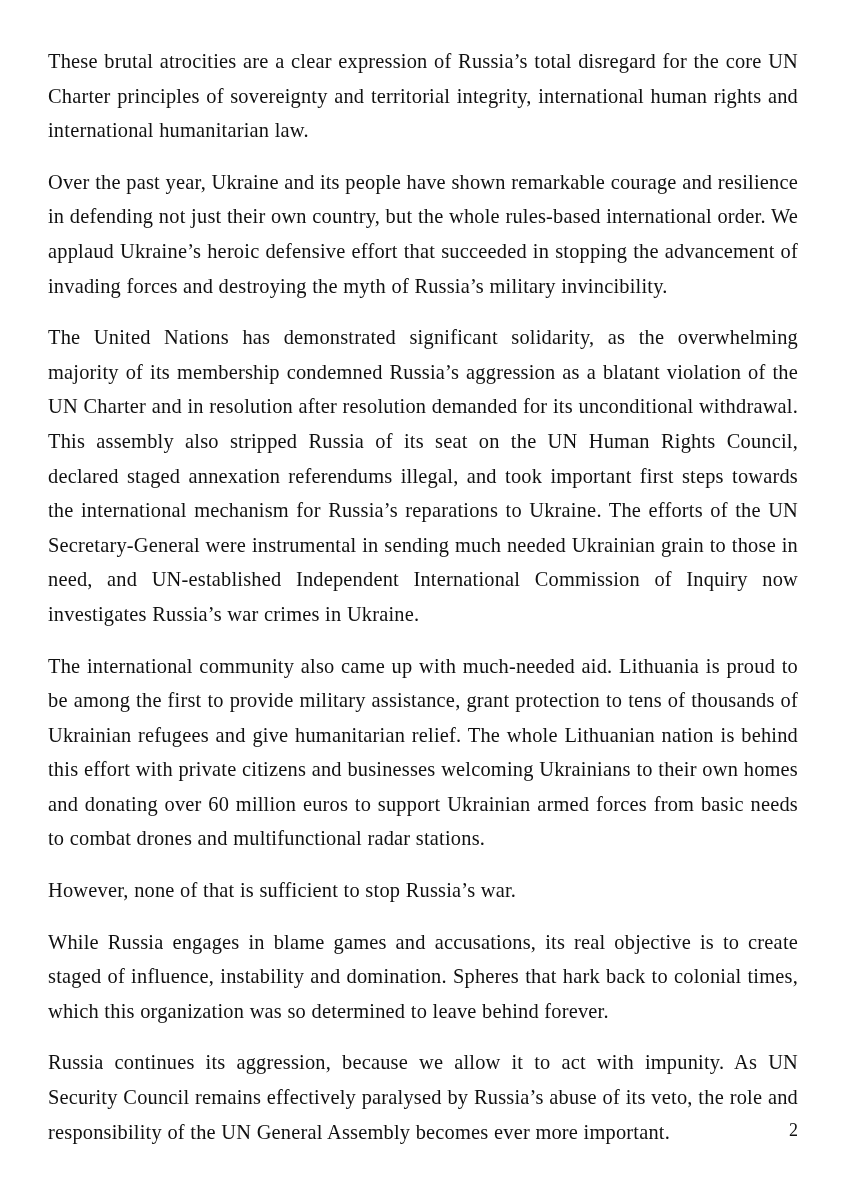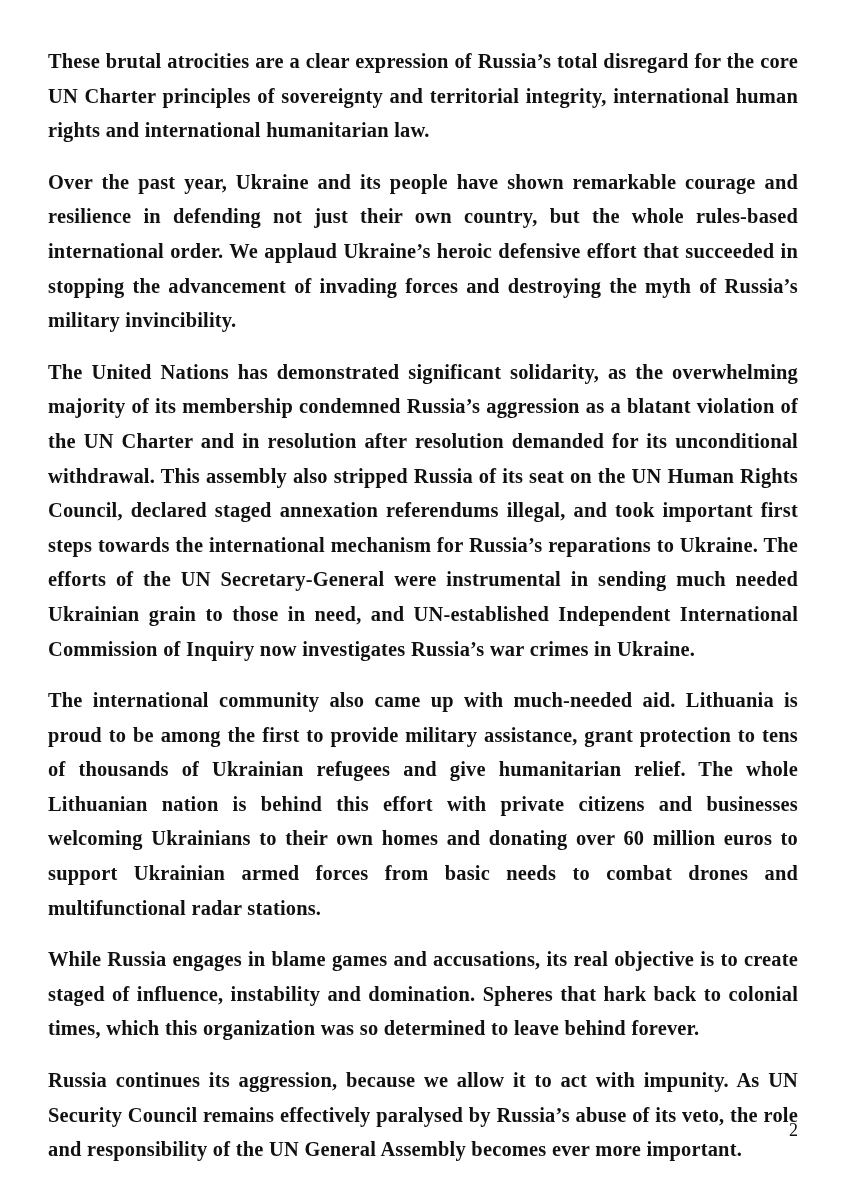--- a/index.html
+++ b/index.html
@@ -28,21 +28,20 @@
   p.para {
     margin: 0 0 17px 0;
     font-size: 20.4px;
     line-height: 34.6px;
     text-align: justify;
     text-justify: inter-word;
     color: #111111;
     -webkit-font-smoothing: antialiased;
     letter-spacing: 0.01em;
     word-spacing: 0.01em;
-    font-weight: bold;
   }
   p.para:last-child {
     margin-bottom: 16px;
   }
   .page-number {
     position: absolute;
     left: 0;
     right: 50px;
     top: 1118px;
     text-align: right;
@@ -54,19 +53,20 @@
 </head>
 <body>
 
 <div class="page">
 
   <div class="page-body">
     <p class="para">These brutal atrocities are a clear expression of Russia’s total disregard for the core UN Charter principles of sovereignty and territorial integrity, international human rights and international humanitarian law.</p>
     <p class="para">Over the past year, Ukraine and its people have shown remarkable courage and resilience in defending not just their own country, but the whole rules-based international order. We applaud Ukraine’s heroic defensive effort that succeeded in stopping the advancement of invading forces and destroying the myth of Russia’s military invincibility.</p>
     <p class="para">The United Nations has demonstrated significant solidarity, as the overwhelming majority of its membership condemned Russia’s aggression as a blatant violation of the UN Charter and in resolution after resolution demanded for its unconditional withdrawal. This assembly also stripped Russia of its seat on the UN Human Rights Council, declared staged annexation referendums illegal, and took important first steps towards the international mechanism for Russia’s reparations to Ukraine. The efforts of the UN Secretary-General were instrumental in sending much needed Ukrainian grain to those in need, and UN-established Independent International Commission of Inquiry now investigates Russia’s war crimes in Ukraine.</p>
     <p class="para">The international community also came up with much-needed aid. Lithuania is proud to be among the first to provide military assistance, grant protection to tens of thousands of Ukrainian refugees and give humanitarian relief. The whole Lithuanian nation is behind this effort with private citizens and businesses welcoming Ukrainians to their own homes and donating over 60 million euros to support Ukrainian armed forces from basic needs to combat drones and multifunctional radar stations.</p>
+    <p class="para">However, none of that is sufficient to stop Russia’s war.</p>
     <p class="para">While Russia engages in blame games and accusations, its real objective is to create staged of influence, instability and domination. Spheres that hark back to colonial times, which this organization was so determined to leave behind forever.</p>
     <p class="para">Russia continues its aggression, because we allow it to act with impunity. As UN Security Council remains effectively paralysed by Russia’s abuse of its veto, the role and responsibility of the UN General Assembly becomes ever more important.</p>
   </div>
 
   <div class="page-number">2</div>
 
 </div>
 
 </body></html>

